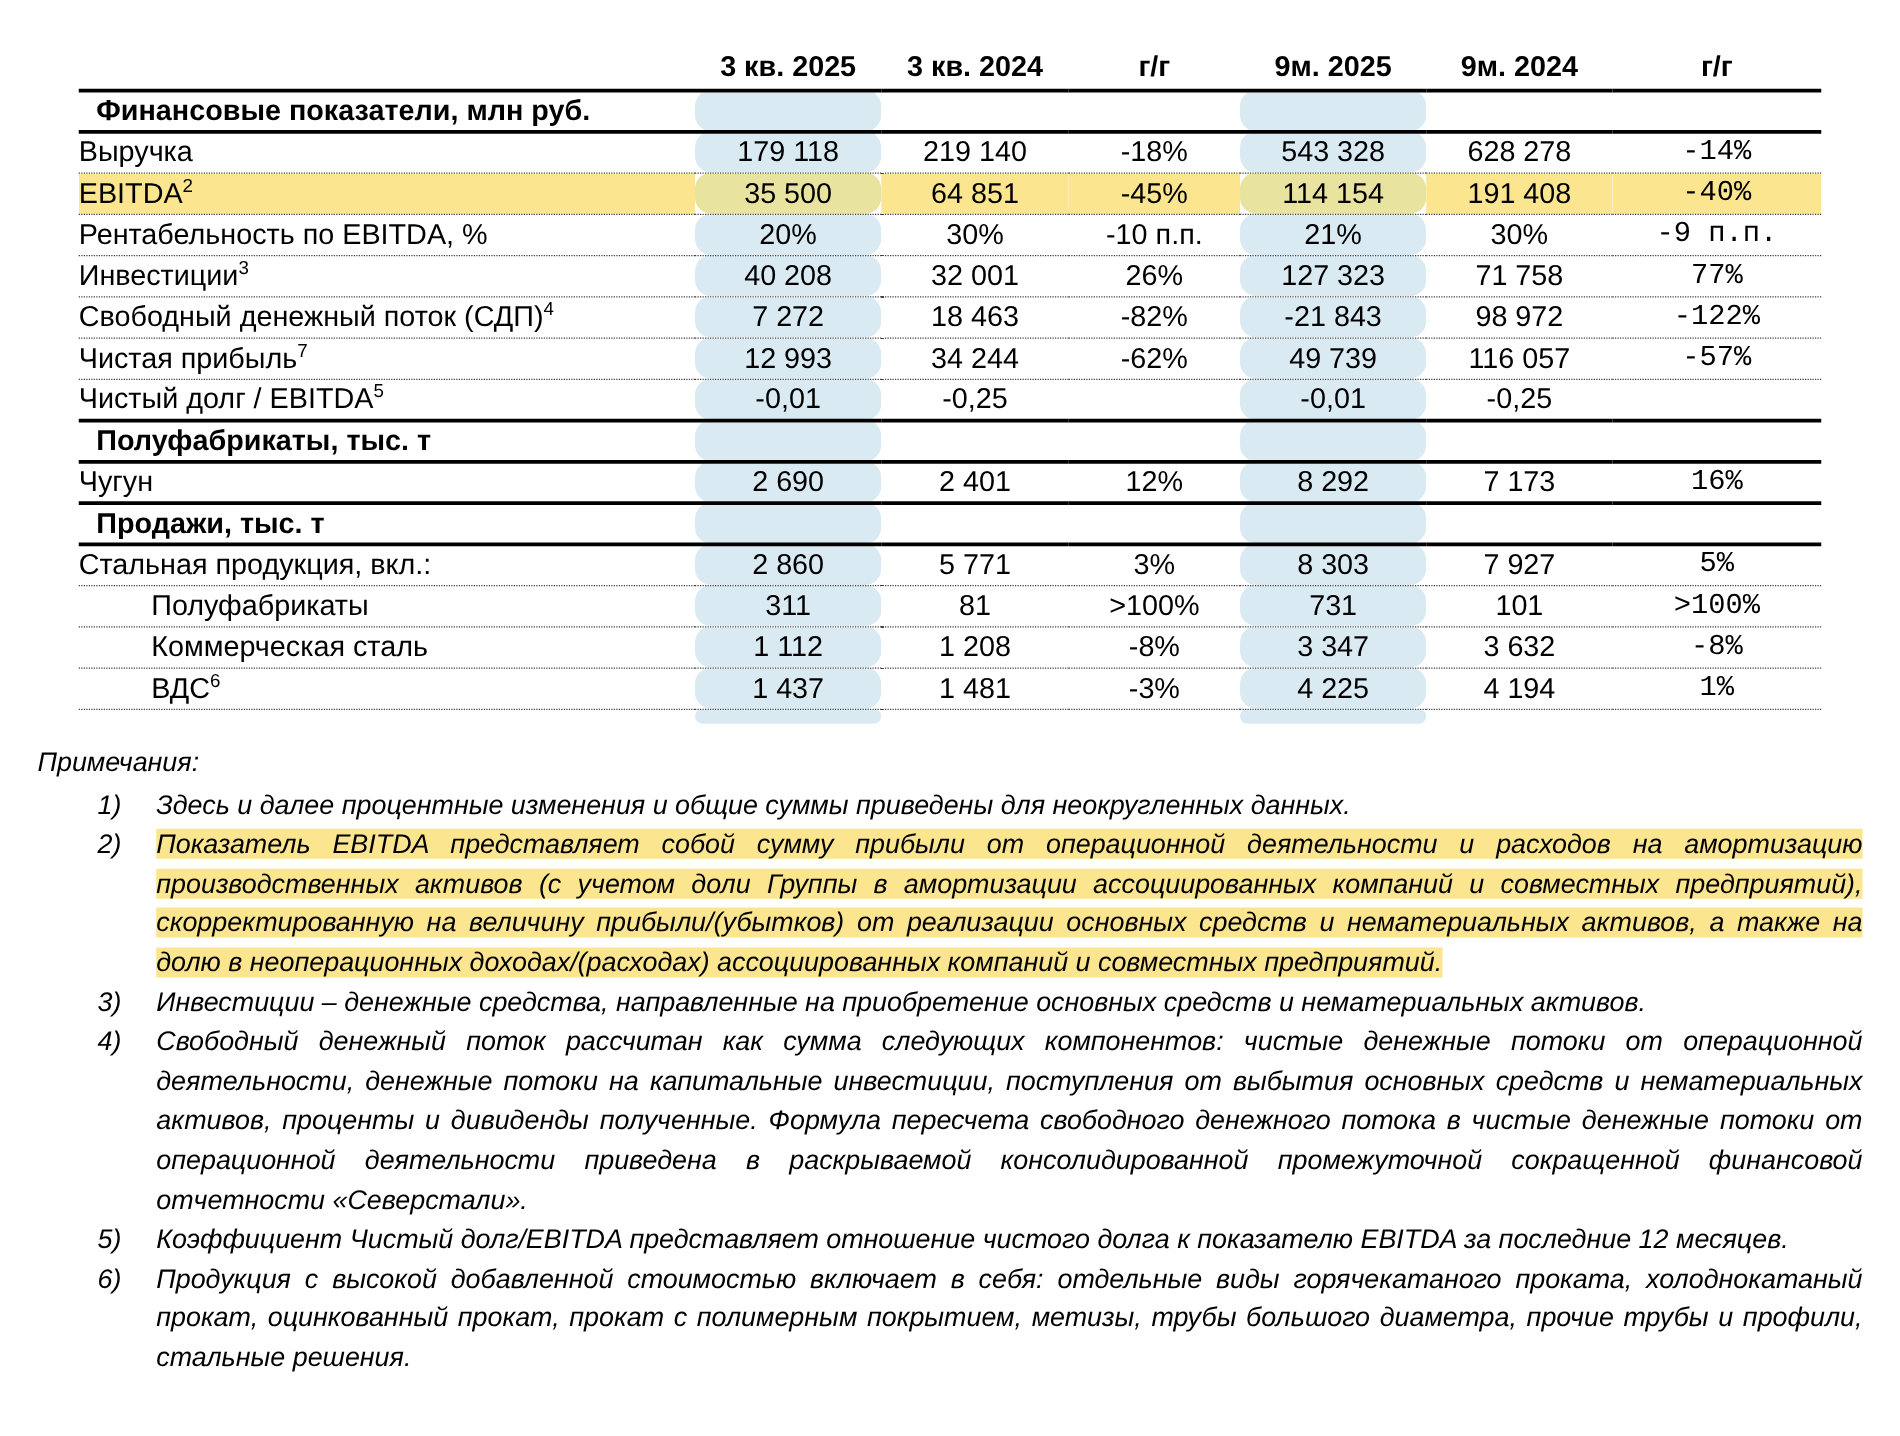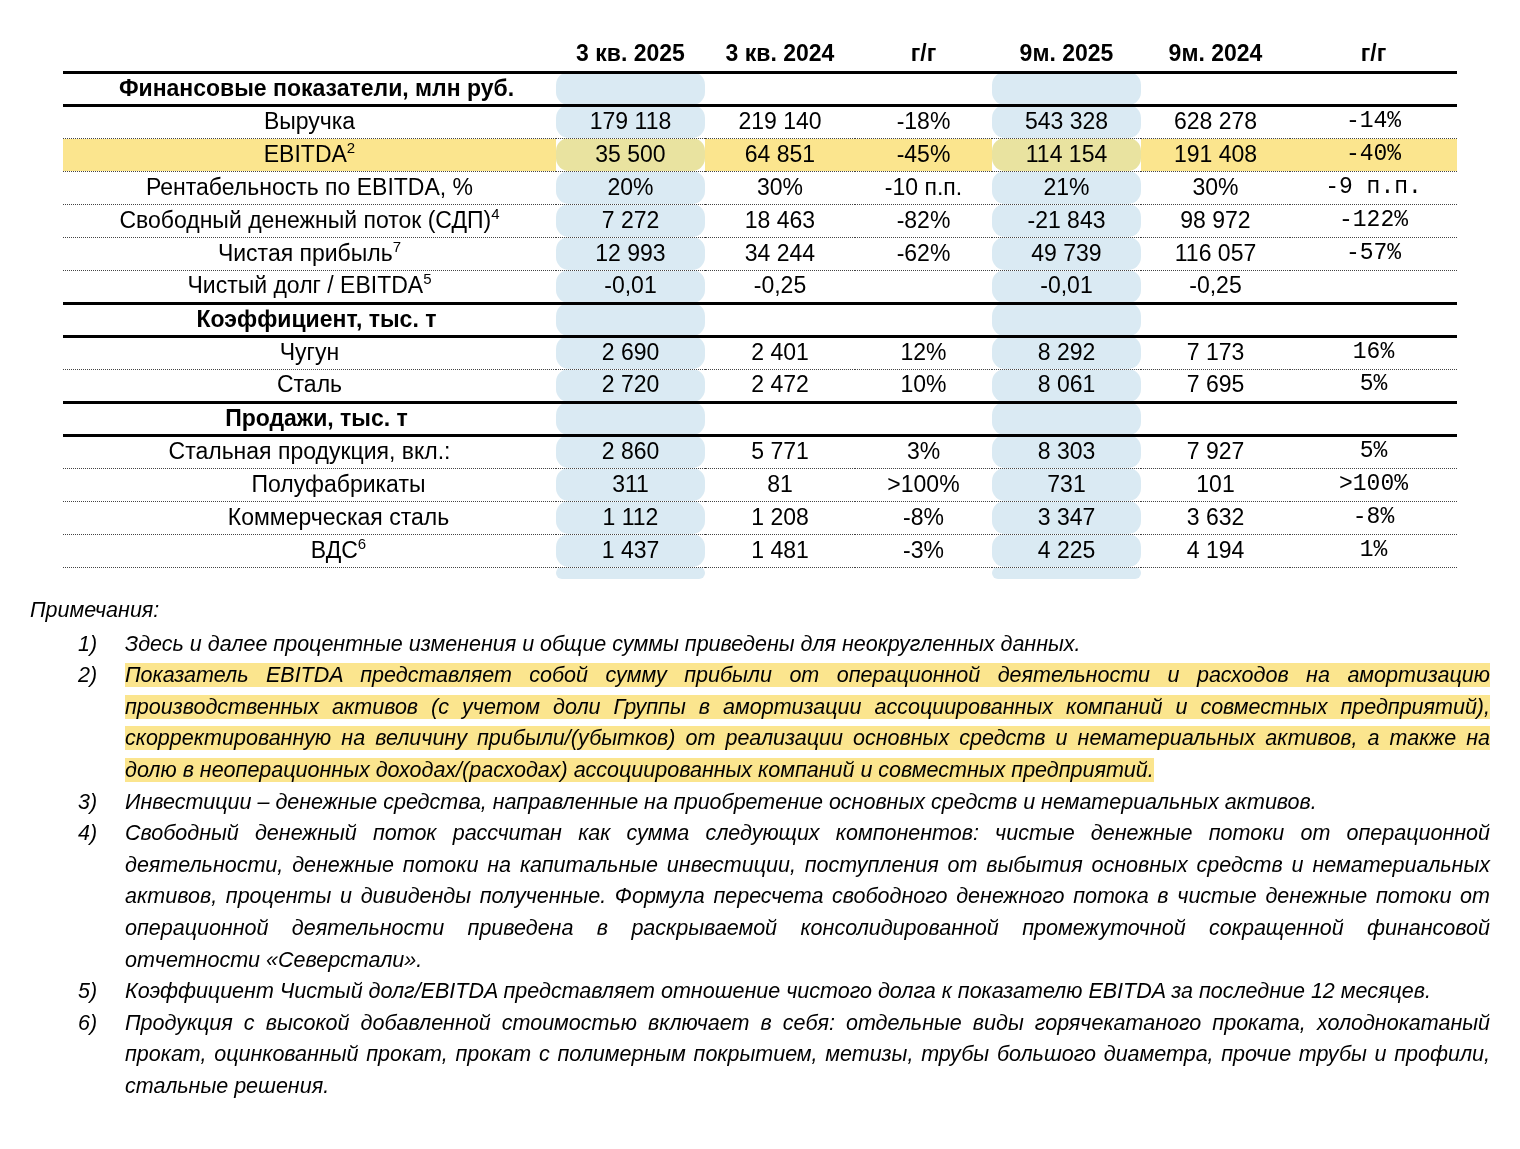--- a/index.html
+++ b/index.html
@@ -29,21 +29,21 @@
     font-weight:bold; text-align:center; height:36px;
     border-bottom:3px solid var(--rule);
   }
   tr.section-row td{
     font-weight:bold; height:33px;
     border-top:3px solid var(--rule);
     border-bottom:3px solid var(--rule);
   }
   tr.section-row td.label{ padding-left:14px; }
   tr.data-row td{ height:33px; border-bottom:1px dotted var(--dot); }
-  td.label{ text-align:center; padding-left:32px; }
+  td.label{ text-align:left; padding-left:32px; }
   tr.sub td.label{ padding-left:58px; }
   td.num{ text-align:center; }
   td.c6{ padding-right:34px;font-family:Liberation Mono, monospace; }
   th.c6{ padding-right:34px; }
   td.blue{ background:var(--blue);border-radius:13px; }
   tr.hl td{ background:var(--hl); }
   tr.hl td.blue{ background:var(--blend); }
   tr.stub td{ height:12px; border:none; }
   sup{ font-size:15px; line-height:0; }
 
@@ -115,20 +115,29 @@
         <tr class="data-row">
           <td class="label"><span>Рентабельность по EBITDA, %</span></td>
           <td class="num blue">20%</td>
           <td class="num">30%</td>
           <td class="num">-10 п.п.</td>
           <td class="num blue">21%</td>
           <td class="num">30%</td>
           <td class="num c6">-9 п.п.</td>
         </tr>
         <tr class="data-row">
+          <td class="label"><span>Инвестиции</span><sup>3</sup></td>
+          <td class="num blue">40 208</td>
+          <td class="num">32 001</td>
+          <td class="num">26%</td>
+          <td class="num blue">127 323</td>
+          <td class="num">71 758</td>
+          <td class="num c6">77%</td>
+        </tr>
+        <tr class="data-row">
           <td class="label"><span>Свободный денежный поток (СДП)</span><sup>4</sup></td>
           <td class="num blue">7 272</td>
           <td class="num">18 463</td>
           <td class="num">-82%</td>
           <td class="num blue">-21 843</td>
           <td class="num">98 972</td>
           <td class="num c6">-122%</td>
         </tr>
         <tr class="data-row">
           <td class="label"><span>Чистая прибыль</span><sup>7</sup></td>
@@ -142,45 +151,36 @@
         <tr class="data-row">
           <td class="label"><span>Чистый долг / EBITDA</span><sup>5</sup></td>
           <td class="num blue">-0,01</td>
           <td class="num">-0,25</td>
           <td class="num"></td>
           <td class="num blue">-0,01</td>
           <td class="num">-0,25</td>
           <td class="num c6"></td>
         </tr>
         <tr class="section-row">
-          <td class="label">Коэффициент, тыс. т</td>
+          <td class="label">Полуфабрикаты, тыс. т</td>
           <td class="num blue"></td>
           <td class="num"></td>
           <td class="num"></td>
           <td class="num blue"></td>
           <td class="num"></td>
           <td class="num c6"></td>
         </tr>
         <tr class="data-row">
           <td class="label"><span>Чугун</span></td>
           <td class="num blue">2 690</td>
           <td class="num">2 401</td>
           <td class="num">12%</td>
           <td class="num blue">8 292</td>
           <td class="num">7 173</td>
           <td class="num c6">16%</td>
-        </tr>
-        <tr class="data-row">
-          <td class="label"><span>Сталь</span></td>
-          <td class="num blue">2 720</td>
-          <td class="num">2 472</td>
-          <td class="num">10%</td>
-          <td class="num blue">8 061</td>
-          <td class="num">7 695</td>
-          <td class="num c6">5%</td>
         </tr>
         <tr class="section-row">
           <td class="label">Продажи, тыс. т</td>
           <td class="num blue"></td>
           <td class="num"></td>
           <td class="num"></td>
           <td class="num blue"></td>
           <td class="num"></td>
           <td class="num c6"></td>
         </tr>

